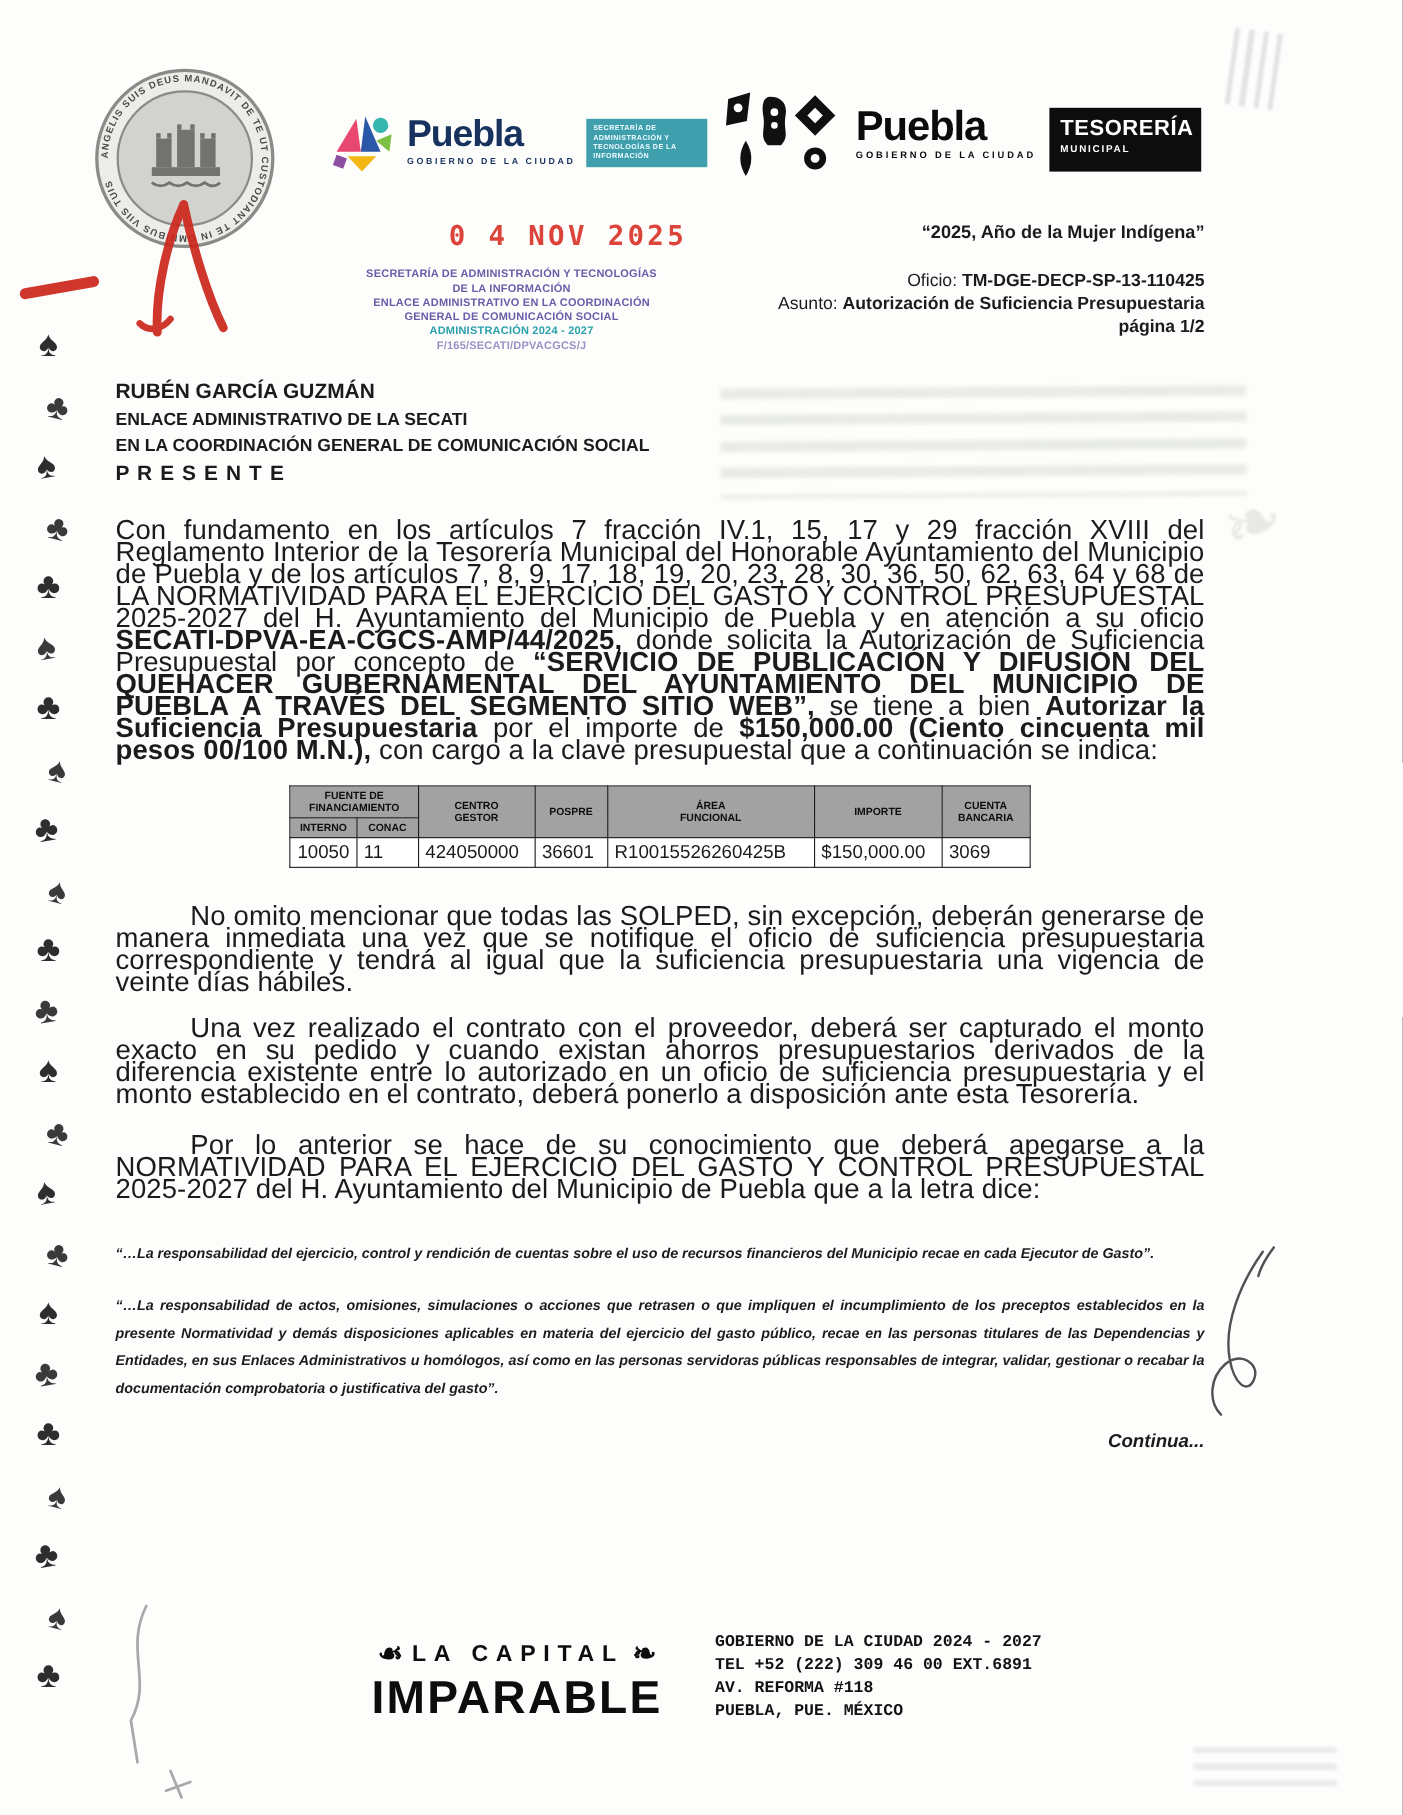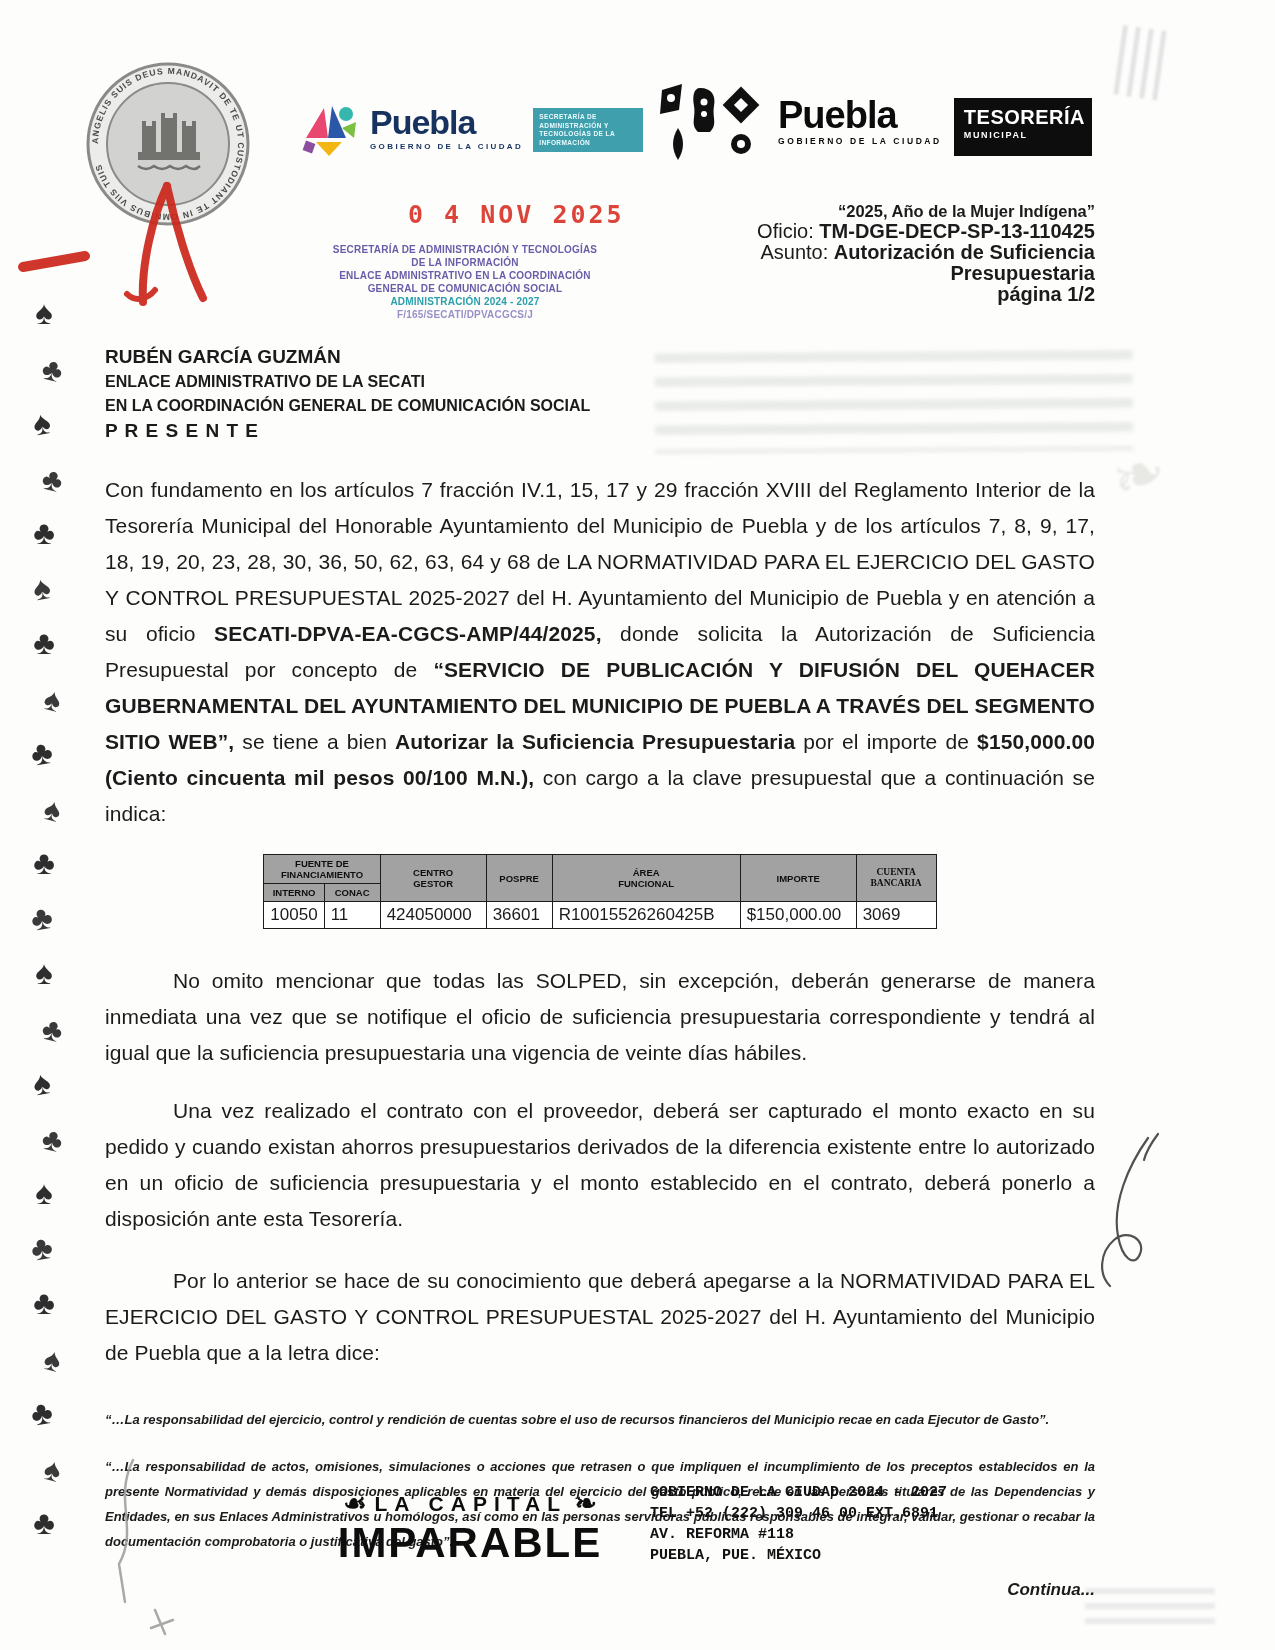--- a/index.html
+++ b/index.html
@@ -60,33 +60,33 @@
   .logo-right .wordmark { font-size:38px; font-weight:800; color:#0b0b0b; letter-spacing:-1px; line-height:38px; }
   .logo-right .tagline { font-size:8.5px; font-weight:700; letter-spacing:2.6px; color:#0b0b0b; margin-top:2px; }
   .tesoreria-box { margin-top:18px; width:138px; height:58px; background:#0d0d0d; color:#fff;
     padding:8px 10px 0 10px; }
   .tesoreria-box .t1 { font-size:20px; font-weight:800; letter-spacing:.5px; }
   .tesoreria-box .t2 { font-size:9px; font-weight:600; letter-spacing:1.6px; margin-top:1px; }
 
   
   .header-right { position:absolute; left:640px; top:202px; width:455px; text-align:right; }
   .year-motto { font-size:16.5px; font-weight:700; }
-  .oficio-block { font-size:20px; line-height:21px; }
+  .oficio-block { margin-top:24px; font-size:16px; line-height:21px; }
   .oficio-block .b { font-weight:700; }
   .page-label { font-weight:700; }
 
   
   .recipient { position:absolute; left:105px; top:345px; font-weight:700; line-height:24.5px; }
   .recipient .r-name { font-size:19px; }
   .recipient .r-line { font-size:16px; }
   .recipient .r-presente { font-size:19px; letter-spacing:1px; }
 
   
   .body-content { position:absolute; left:105px; top:472px; width:990px; }
-  .para { font-size:21px; line-height:36px; text-align:justify; letter-spacing:.1px; }
+  .para { font-size:25px; line-height:20px; text-align:justify; letter-spacing:.1px; }
   .para .b { font-weight:700; }
   .indent { text-indent:68px; }
   .mt-p2 { margin-top:34px; }
   .mt-p3 { margin-top:22px; }
   .mt-p4 { margin-top:26px; }
   .quote { font-size:13px; line-height:25px; font-weight:700; font-style:italic; text-align:justify; }
   .mt-q1 { margin-top:36px; }
   .mt-q2 { margin-top:22px; }
   .continua { margin-top:26px; text-align:right; font-style:italic; font-weight:600; font-size:17px; }
 
@@ -95,21 +95,21 @@
   table.budget { border-collapse:collapse; margin:0 auto; }
   table.budget th {
     background:#a2a2a2; border:1.5px solid #1c1c1c; color:#0e0e0e;
     font-size:9.5px; font-weight:700; line-height:11px; padding:3px 4px;
     white-space:pre-line; text-align:center; vertical-align:middle;
   }
   table.budget td {
     border:1.5px solid #1c1c1c; font-size:17px; padding:3px 6px; text-align:left;
     background:#fff; }
   .w-int { width:60px; } .w-con { width:56px; } .w-cg { width:106px; }
-  .w-pos { width:66px; } .w-af { width:188px; } .w-imp { width:116px; } .w-cb { width:80px;font-family:Liberation Serif, serif; }
+  .w-pos { width:66px; } .w-af { width:188px; } .w-imp { width:116px; } .w-cb { width:80px; }
 
   
   .campaign { position:absolute; left:330px; top:1488px; width:280px; text-align:center; color:#0d0d0d; }
   .cap-row { display:flex; align-items:center; justify-content:center; gap:8px;
     font-size:21px; font-weight:800; letter-spacing:7px; }
   .cap-row .laurel { font-size:26px; letter-spacing:0; }
   .imparable { font-size:42px; font-weight:900; letter-spacing:2px; line-height:44px; margin-top:2px; }
 
   .footer-contact { position:absolute; left:650px; top:1482px;
     font-family:"Liberation Mono", "DejaVu Sans Mono", monospace;

